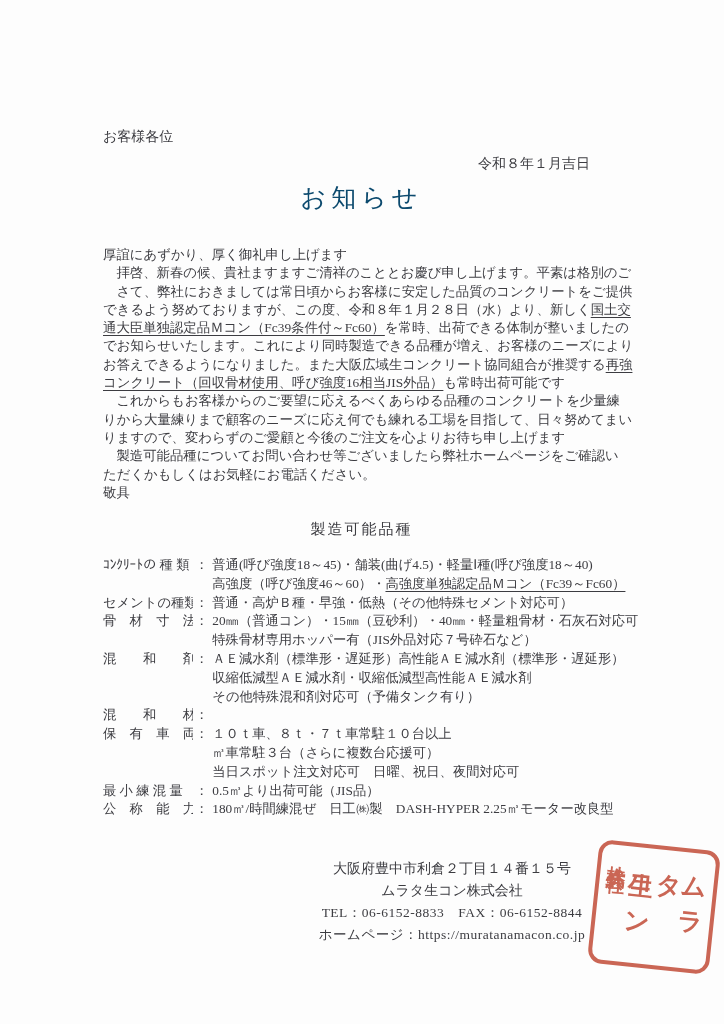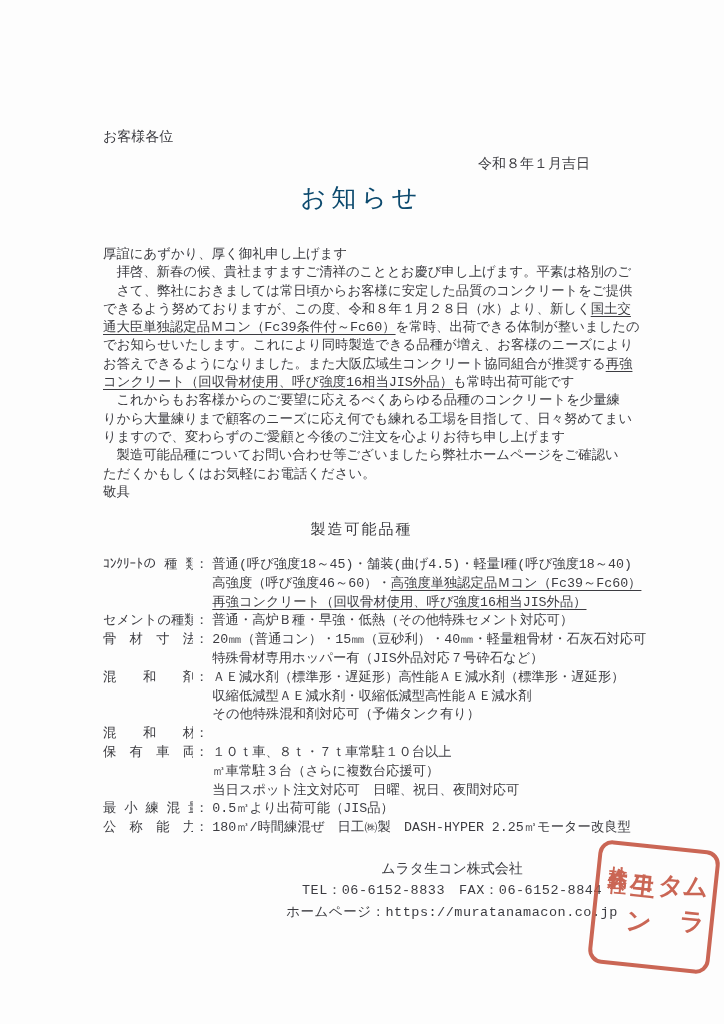--- a/index.html
+++ b/index.html
@@ -1,19 +1,19 @@
 <!DOCTYPE html>
 <html><head>
 <meta charset="utf-8">
 <style>
   html,body{margin:0;padding:0;background:#e8e8e8;}
   .page{
     position:relative;width:724px;height:1024px;margin:0 auto;
     background:#fdfdfd;color:#3c3c41;
-    font-family:Liberation Mono, monospace;
+    font-family:Liberation Serif, serif;
     font-size:13.4px;overflow:hidden;
   }
   .nowrap{white-space:nowrap;}
   .u{text-decoration:underline;text-underline-offset:3px;text-decoration-thickness:1px;}
 
   .addressee{position:absolute;left:103px;top:128px;font-size:14px;}
   .date{position:absolute;right:134px;top:155px;font-size:14px;}
   .doc-title{
     position:absolute;left:103px;top:181px;width:517px;
     text-align:center;font-size:25px;letter-spacing:5px;color:#0c4a6e;
@@ -84,21 +84,20 @@
   <div class="section-title nowrap">製造可能品種</div>
 
   <div class="spec-list">
 
     <div class="spec-row">
       <span class="spec-label">ｺﾝｸﾘｰﾄの 種 類</span>
       <span class="spec-colon">：</span>
       <div class="spec-value">
         <div class="line"><span>普通(呼び強度18～45)・舗装(曲げ4.5)・軽量Ⅰ種(呼び強度18～40)</span></div>
         <div class="line"><span>高強度（呼び強度46～60）・</span><span class="u">高強度単独認定品Ｍコン（Fc39～Fc60）</span></div>
-        <div class="line"><span class="u">再強コンクリート（回収骨材使用、呼び強度16相当JIS外品）</span></div>
       </div>
     </div>
 
     <div class="spec-row">
       <span class="spec-label">セメントの種類</span>
       <span class="spec-colon">：</span>
       <div class="spec-value">
         <div class="line"><span>普通・高炉Ｂ種・早強・低熱（その他特殊セメント対応可）</span></div>
       </div>
     </div>
@@ -149,20 +148,21 @@
       <span class="spec-label">公　称　能　力</span>
       <span class="spec-colon">：</span>
       <div class="spec-value">
         <div class="line"><span>180㎥/時間練混ぜ　日工㈱製　DASH-HYPER 2.25㎥モーター改良型</span></div>
       </div>
     </div>
 
   </div>
 
   <div class="footer">
+    <div class="nowrap">大阪府豊中市利倉２丁目１４番１５号</div>
     <div class="nowrap">ムラタ生コン株式会社</div>
     <div class="nowrap half">TEL：06-6152-8833　FAX：06-6152-8844</div>
     <div class="nowrap half">ホームページ：https://muratanamacon.co.jp</div>
   </div>
 
   <div class="seal">
     <span class="seal-col big">ムラタ</span>
     <span class="seal-col big">生コン</span>
     <span class="seal-col small">株式会社</span>
   </div>

